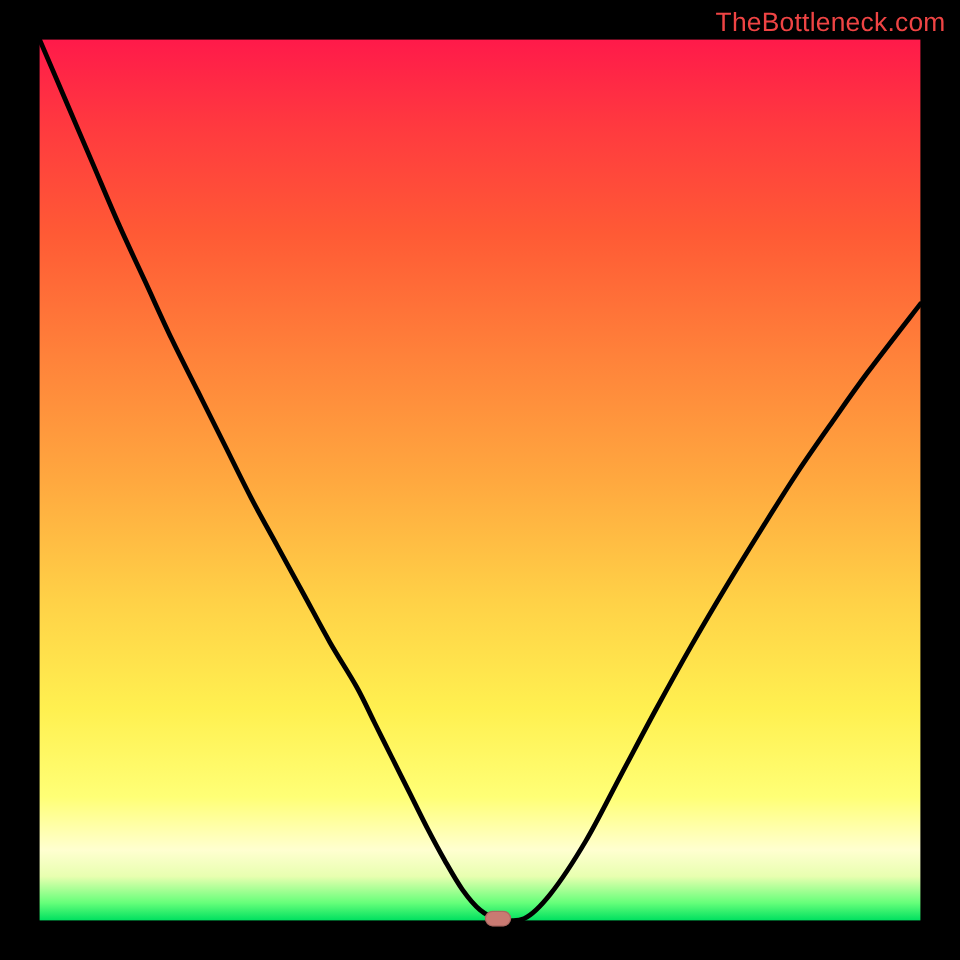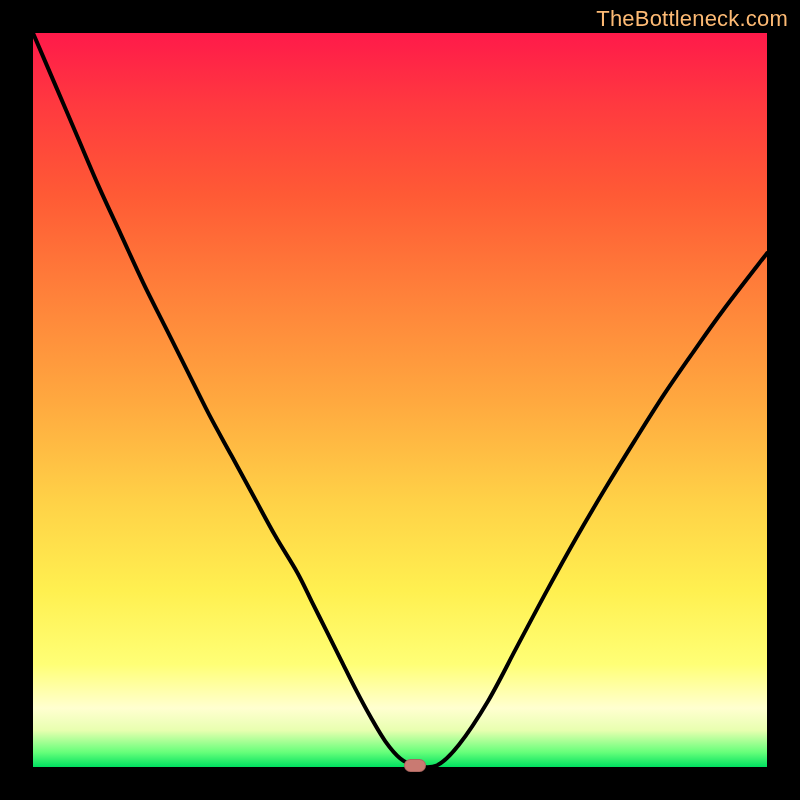--- a/index.html
+++ b/index.html
@@ -34,21 +34,21 @@
       #ffff76 86%,
       #ffffd0 92%,
       #e8ffb0 95%,
       #66ff7a 98%,
       #00e060 100%);
   }
   .watermark {
     position: absolute;
     top: 6px;
     right: 12px;
-    color: #fdba74;
+    color: #ef4444;
     font-size: 22px;
     letter-spacing: 0.2px;
     font-weight: 500;
     user-select: none;
   }
   svg.curve {
     position: absolute;
     left: 0;
     top: 0;
     width: 734px;

